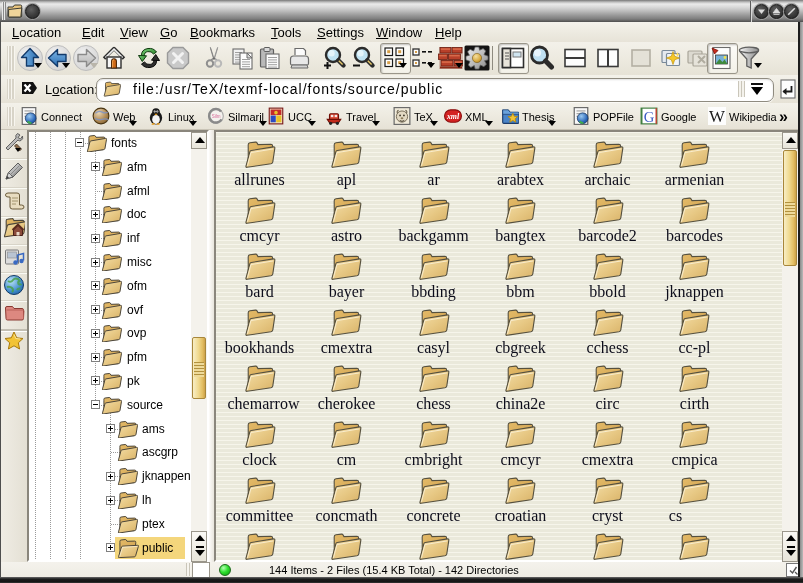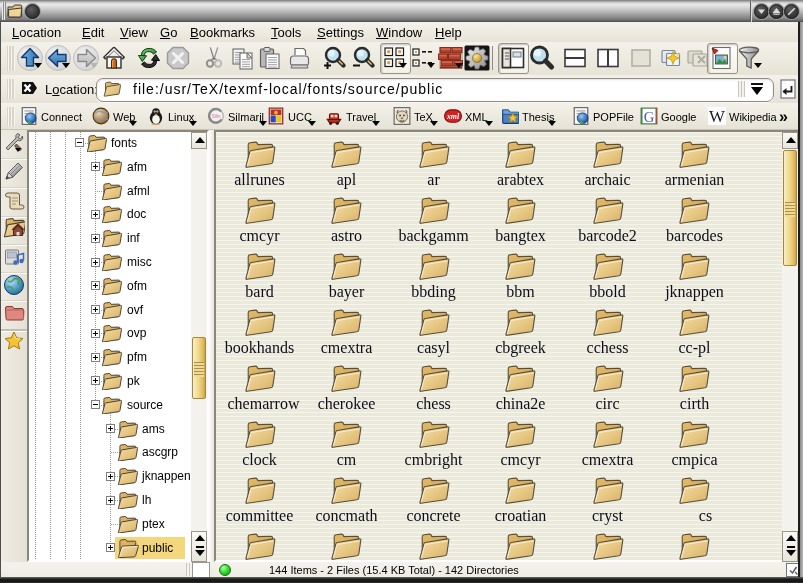--- a/index.html
+++ b/index.html
@@ -921,21 +921,21 @@
           <use href="#bigfolder"></use>
         </svg>
 <div class="clabel" style="left:261px;top:375px">croatian</div>
 <svg style="position:absolute;left:376px;top:344px" width="32" height="28" viewBox="0 0 32 28">
           <use href="#bigfolder"></use>
         </svg>
 <div class="clabel" style="left:348px;top:375px">cryst</div>
 <svg style="position:absolute;left:462px;top:344px" width="32" height="28" viewBox="0 0 32 28">
           <use href="#bigfolder"></use>
         </svg>
-<div class="clabel" style="left:446px;top:375px">cs</div>
+<div class="clabel" style="left:416px;top:375px">cs</div>
 <svg style="position:absolute;left:28px;top:400px" width="32" height="28" viewBox="0 0 32 28">
           <use href="#bigfolder"></use>
         </svg>
 <svg style="position:absolute;left:114px;top:400px" width="32" height="28" viewBox="0 0 32 28">
           <use href="#bigfolder"></use>
         </svg>
 <svg style="position:absolute;left:202px;top:400px" width="32" height="28" viewBox="0 0 32 28">
           <use href="#bigfolder"></use>
         </svg>
 <svg style="position:absolute;left:288px;top:400px" width="32" height="28" viewBox="0 0 32 28">

